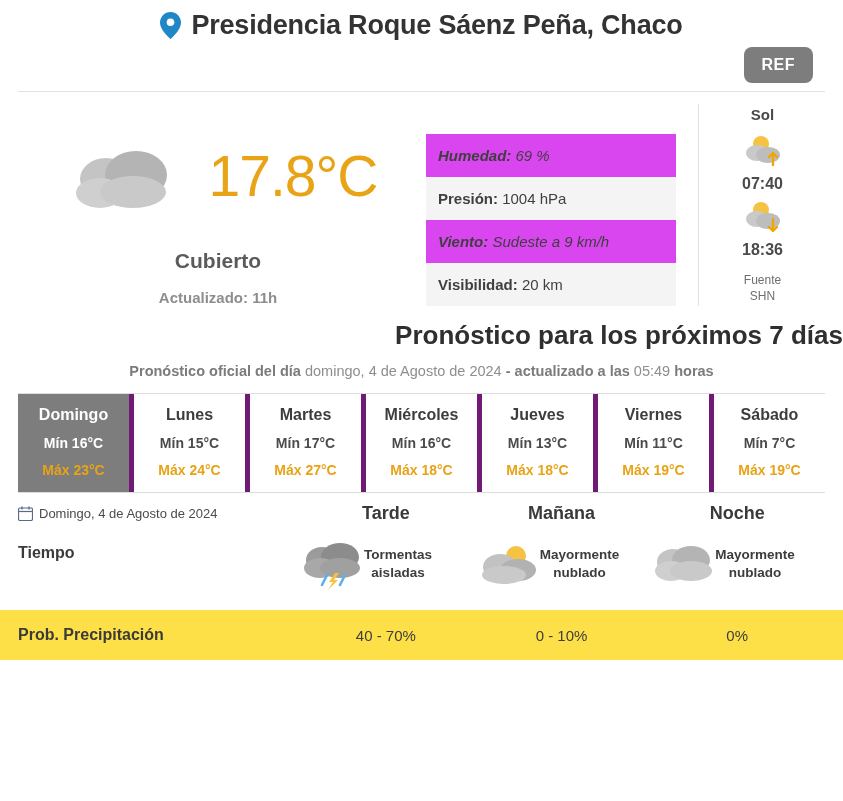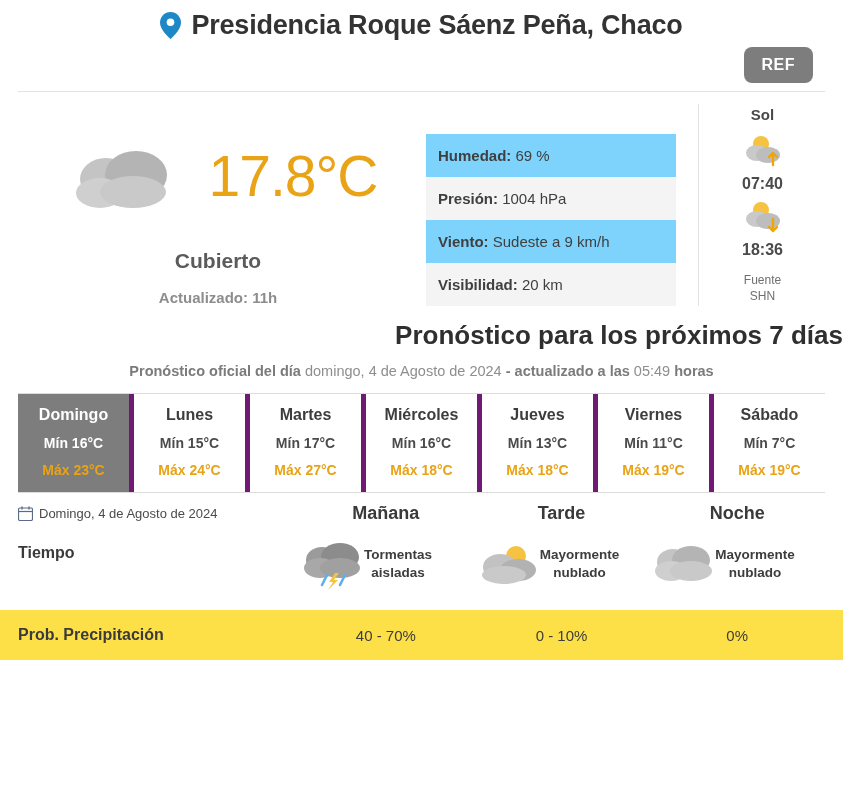--- a/index.html
+++ b/index.html
@@ -45,21 +45,21 @@
     font-size: 57px; color: #e8a317; font-weight: normal; letter-spacing: -1px;
     margin-left: 20px;
   }
   .cur-desc { font-size: 21px; font-weight: bold; color: #5b5b5b; margin-top: 32px; }
   .cur-upd { font-size: 15px; font-weight: bold; color: #8d8d8d; margin-top: 16px; }
 
   .cur-mid { width: 250px; margin-left: 8px; margin-top: 8px; }
   .datarow {
     padding: 13px 12px; font-size: 15px; color: #3f3f3f;
   }
-  .datarow.alt { background: #7dd3fc; }
+  .datarow.alt { background: #d946ef; font-style: italic; }
   .datarow.plain { background: #f4f4f4; }
   .datarow b { font-weight: bold; }
 
   .cur-right {
     flex: 1; display: flex; flex-direction: column; align-items: center;
     border-left: 1px solid #e2e2e2; margin-left: 22px; padding-top: 2px;
     align-self: stretch;
   }
   .sol-title { font-size: 15px; font-weight: bold; color: #4a4a4a; margin-bottom: 4px; }
   .sol-time { font-size: 16px; color: #4a4a4a; margin-top: 2px; }
@@ -256,22 +256,22 @@
         <span class="cal-icon">
           <svg width="15" height="15" viewBox="0 0 15 15">
             <rect x="0.5" y="2" width="14" height="12.5" rx="1.5" fill="none" stroke="#5a6a8a" stroke-width="1.2"></rect>
             <line x1="0.5" y1="5.5" x2="14.5" y2="5.5" stroke="#5a6a8a" stroke-width="1.2"></line>
             <line x1="4" y1="0.6" x2="4" y2="3.4" stroke="#5a6a8a" stroke-width="1.4"></line>
             <line x1="11" y1="0.6" x2="11" y2="3.4" stroke="#5a6a8a" stroke-width="1.4"></line>
           </svg>
         </span>
         <span>Domingo, 4 de Agosto de 2024</span>
       </div>
+      <div class="det-col">Tarde</div>
       <div class="det-col">Mañana</div>
-      <div class="det-col">Tarde</div>
       <div class="det-col">Noche</div>
     </div>
 
     <div class="det-row">
       <div class="det-label">Tiempo</div>
 
       <div class="det-cell">
         <span>
           <svg width="66" height="50" viewBox="0 0 66 50">
             <ellipse cx="24" cy="20" rx="16" ry="13" fill="#9b9b9b"></ellipse>

